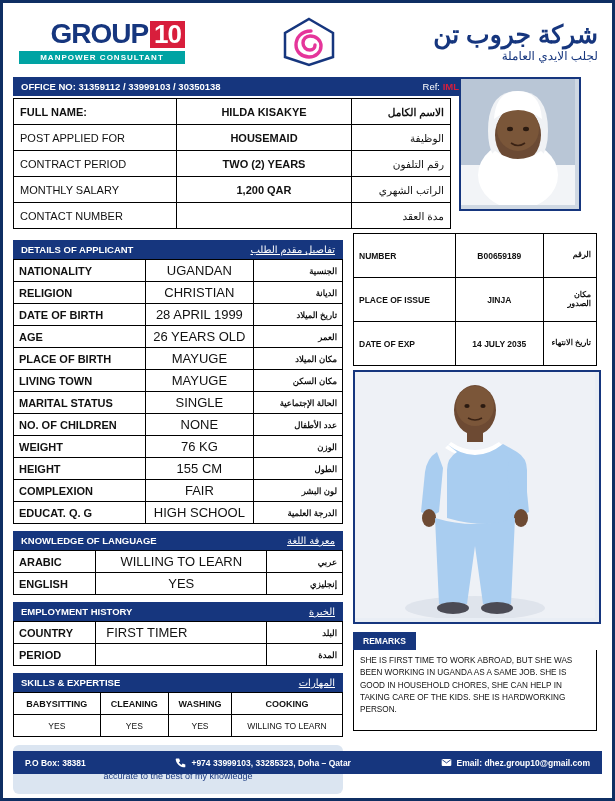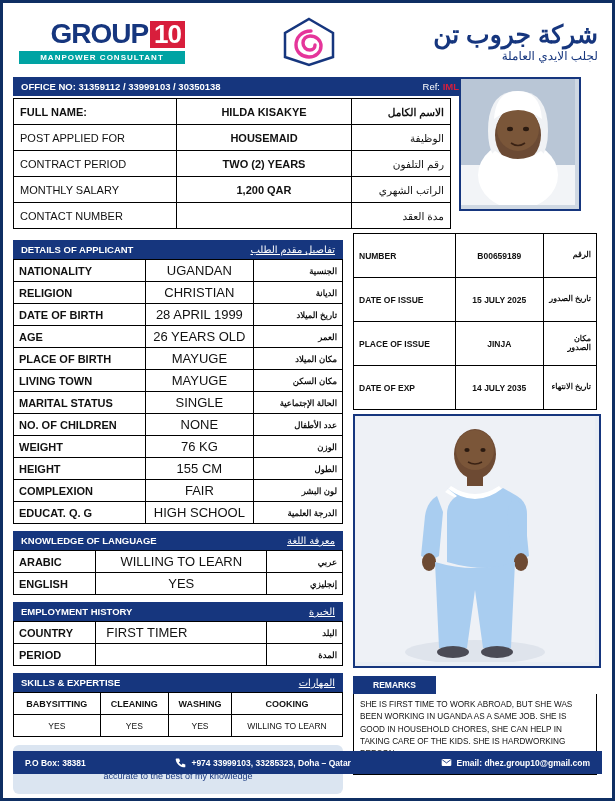--- a/index.html
+++ b/index.html
@@ -114,21 +114,21 @@
 
   
   .appl-photo{
     width:100%;height:250px;border:2px solid #16367e;margin-top:4px;
     background:#e9eef5;position:relative;overflow:hidden;
   }
 
   
   .remarks-tag{
     background:#16367e;color:#fff;font-size:8.5px;font-weight:bold;
-    padding:4px 20px;display:inline-block;margin-top:8px;
+    padding:4px 10px;display:inline-block;margin-top:8px;
   }
   .remarks-box{
     border:1px solid #000;border-top:none;padding:5px 6px;font-size:8.2px;
     line-height:1.5;height:70px;
   }
 
   
   .declare{
     margin-top:8px;
     background:#dbe5f1;color:#16367e;
@@ -371,25 +371,20 @@
     <div class="col-right">
 
       <table class="pp-tbl">
         <tbody>
             <tr>
               <td class="k">NUMBER</td>
               <td class="v">B00659189</td>
               <td class="a">الرقم</td>
             </tr>
         <tr>
-              <td class="k">DATE OF ISSUE</td>
-              <td class="v">15 JULY 2025</td>
-              <td class="a">تاريخ الصدور</td>
-            </tr>
-        <tr>
               <td class="k">PLACE OF ISSUE</td>
               <td class="v">JINJA</td>
               <td class="a">مكان الصدور</td>
             </tr>
         <tr>
               <td class="k">DATE OF EXP</td>
               <td class="v">14 JULY 2035</td>
               <td class="a">تاريخ الانتهاء</td>
             </tr>
       </tbody>

